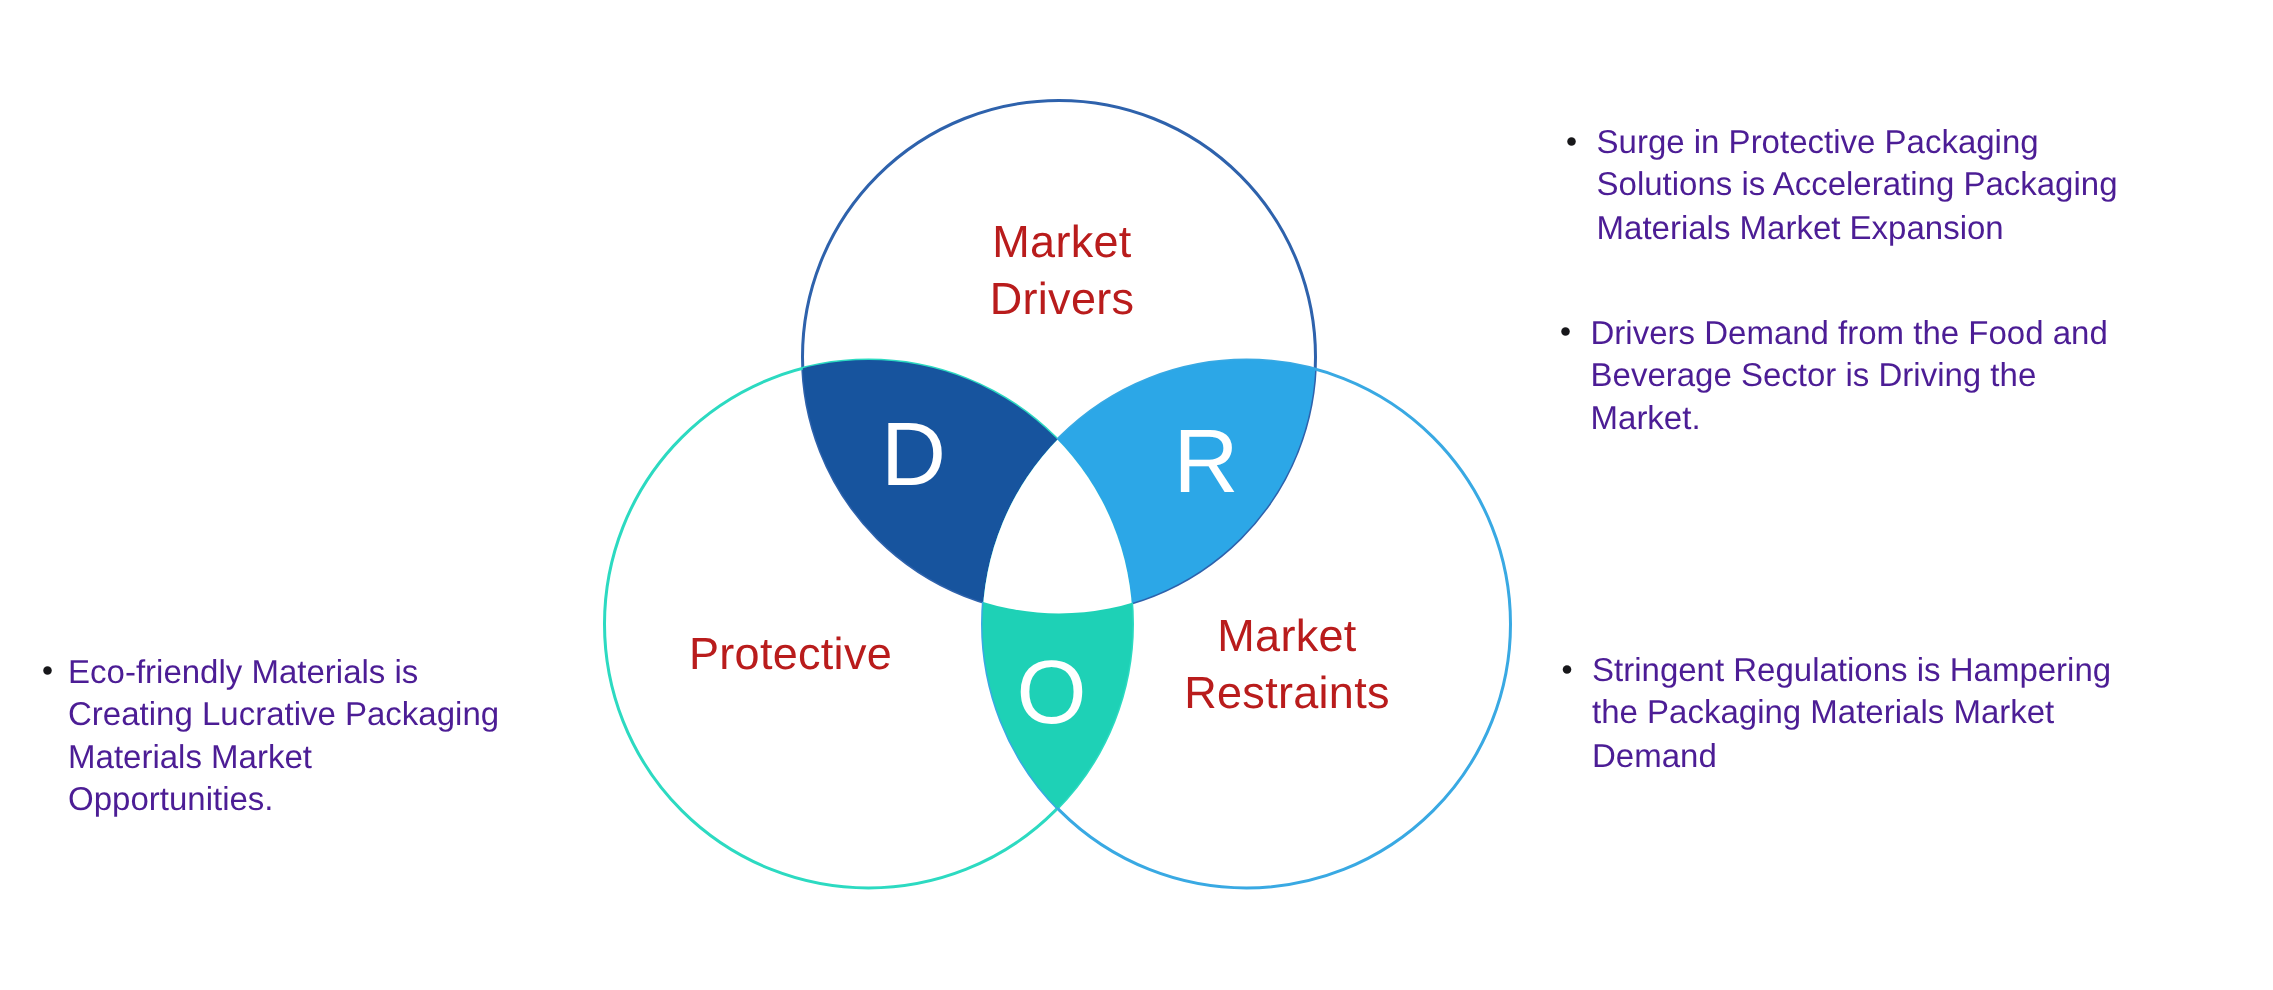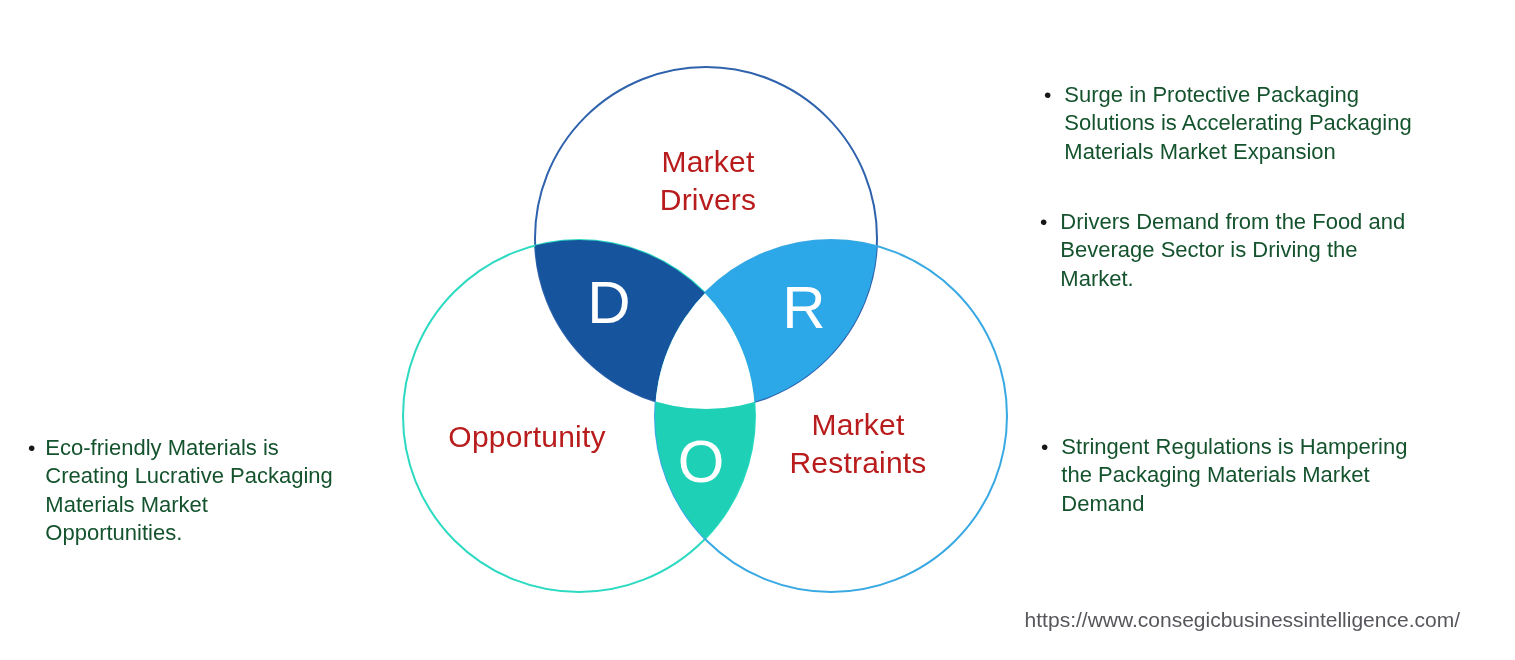--- a/index.html
+++ b/index.html
@@ -47,21 +47,21 @@
   }
   .note .bullet {
     font-size: 21px;
     line-height: 28.3px;
     color: #17171a;
     flex: 0 0 auto;
   }
   .note .note-text {
     font-size: 22px;
     line-height: 28.3px;
-    color: #14532d;
+    color: #4c1d95;
     white-space: pre-line;
   }
   .note-left-1  { left: 28px;  top: 434px; }
   .note-left-1 .bullet { margin-right: 10px; }
   .note-right-1 { left: 1044px; top: 81px; }
   .note-right-2 { left: 1040px; top: 208px; }
   .note-right-3 { left: 1041px; top: 433px; }
   .note-right-1 .bullet,
   .note-right-2 .bullet,
   .note-right-3 .bullet { margin-right: 13px; }
@@ -102,21 +102,21 @@
 
     <circle cx="831" cy="416" r="176" clip-path="url(#clipLeft)" fill="#1ed1b6"></circle>
 
     <g clip-path="url(#clipTop)">
       <circle cx="831" cy="416" r="176" clip-path="url(#clipLeft)" fill="#ffffff"></circle>
     </g>
   </svg>
 
   <div class="circle-label" style="left:708px; top:181px;">Market
 Drivers</div>
-  <div class="circle-label" style="left:527px; top:437px;">Opportunity</div>
+  <div class="circle-label" style="left:527px; top:437px;">Protective</div>
   <div class="circle-label" style="left:858px; top:444px;">Market
 Restraints</div>
 
   <div class="letter" style="left:609px; top:303px;">D</div>
   <div class="letter" style="left:804px; top:308px;">R</div>
   <div class="letter" style="left:701px; top:462px;">O</div>
 
   <div class="note note-left-1">
     <span class="bullet">•</span>
     <span class="note-text">Eco-friendly Materials is
@@ -137,15 +137,14 @@
 Beverage Sector is Driving the
 Market.</span>
   </div>
   <div class="note note-right-3">
     <span class="bullet">•</span>
     <span class="note-text">Stringent Regulations is Hampering
 the Packaging Materials Market
 Demand</span>
   </div>
 
-  <div class="footer-url">https://www.consegicbusinessintelligence.com/</div>
 
 </div>
 
 </body></html>

